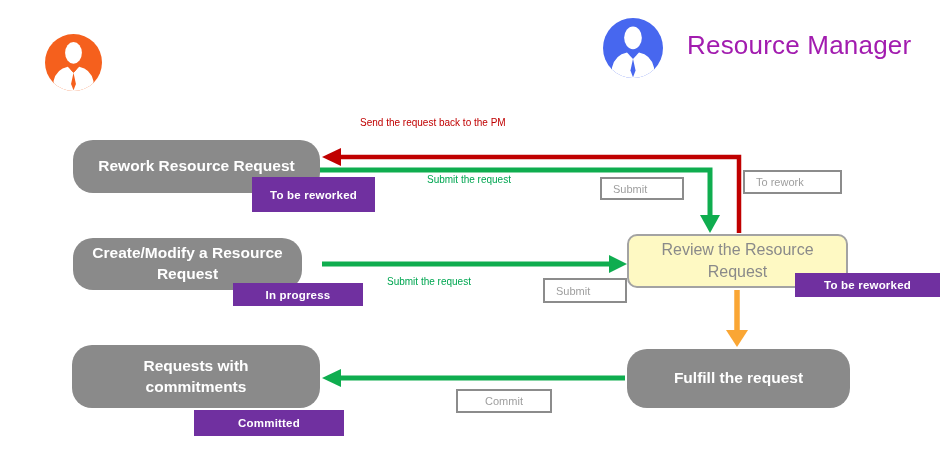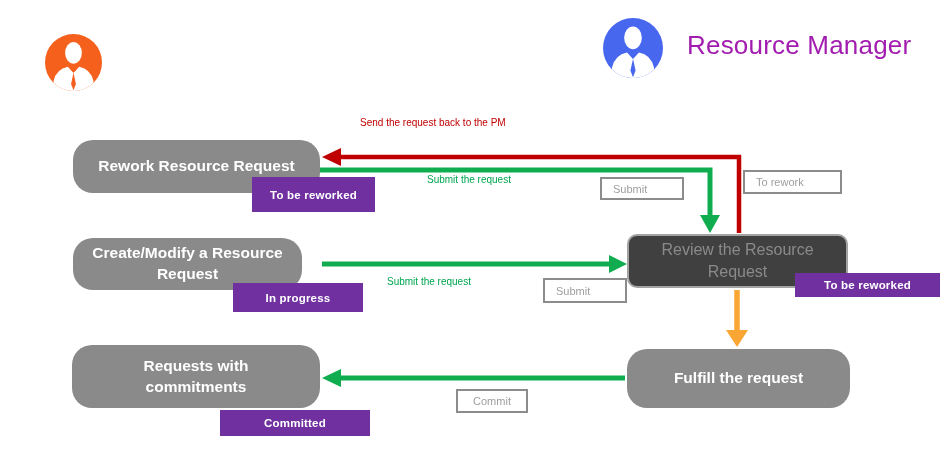--- a/index.html
+++ b/index.html
@@ -19,48 +19,48 @@
   .avatar svg { width:100%; height:100%; display:block; }
   
   .node {
     position:absolute; background:#8A8A8A; border-radius:20px; color:#ffffff;
     display:flex; align-items:center; justify-content:center; text-align:center;
     font-size:15.5px; font-weight:bold; line-height:1.35;
   }
   .node-rework   { left:73px;  top:140px; width:247px; height:53px; }
   .node-create   { left:73px;  top:238px; width:229px; height:52px; }
   .node-review   { left:627px; top:234px; width:221px; height:54px;
-                   background:#404040; border:2.5px solid #A3A3A3; border-radius:10px;
+                   background:#fef9c3; border:2.5px solid #A3A3A3; border-radius:10px;
                    color:#8A8A8A; font-weight:normal; font-size:16px; }
   .node-fulfill  { left:627px; top:349px; width:223px; height:59px; }
   .node-requests { left:72px;  top:345px; width:248px; height:63px; }
   .node-create span   { max-width:215px; display:inline-block; }
   .node-review span   { max-width:190px; display:inline-block; }
   .node-requests span { max-width:160px; display:inline-block; }
   
   .badge {
     position:absolute; background:#7030A0; color:#ffffff; font-size:11.5px;
     font-weight:bold; display:flex; align-items:center; justify-content:center;
     letter-spacing:0.2px;
   }
   .badge-reworked  { left:252px; top:177px; width:123px; height:35px; }
-  .badge-progress  { left:233px; top:283px; width:130px; height:29px; }
+  .badge-progress  { left:233px; top:283px; width:130px; height:23px; }
   .badge-committed-to { left:795px; top:273px; width:145px; height:24px; }
-  .badge-committed { left:220px; top:410px; width:150px; height:26px; }
+  .badge-committed { left:194px; top:410px; width:150px; height:26px; }
   
   .mini-btn {
     position:absolute; background:#ffffff; border:2px solid #8C8C8C;
     color:#9E9E9E; font-size:11px; display:flex; align-items:center;
   }
   .btn-left { padding-left:11px; }
   .btn-center { justify-content:center; }
   .btn-submit-top { left:600px; top:177px; width:84px; height:23px; }
   .btn-to-rework  { left:743px; top:170px; width:99px;  height:24px; }
   .btn-submit-mid { left:543px; top:278px; width:84px; height:25px; }
-  .btn-commit     { left:456px; top:389px; width:72px; height:24px; }
+  .btn-commit     { left:456px; top:389px; width:96px; height:24px; }
   
   .edge-label { position:absolute; white-space:nowrap; font-size:10px; }
   .label-red   { left:360px; top:117px; color:#C00000; }
   .label-green-top { left:427px; top:174px; color:#00A651; }
   .label-green-mid { left:387px; top:276px; color:#00A651; }
   
   .arrows { position:absolute; left:0; top:0; width:945px; height:462px; pointer-events:none; }
 </style>
 </head>
 <body>

